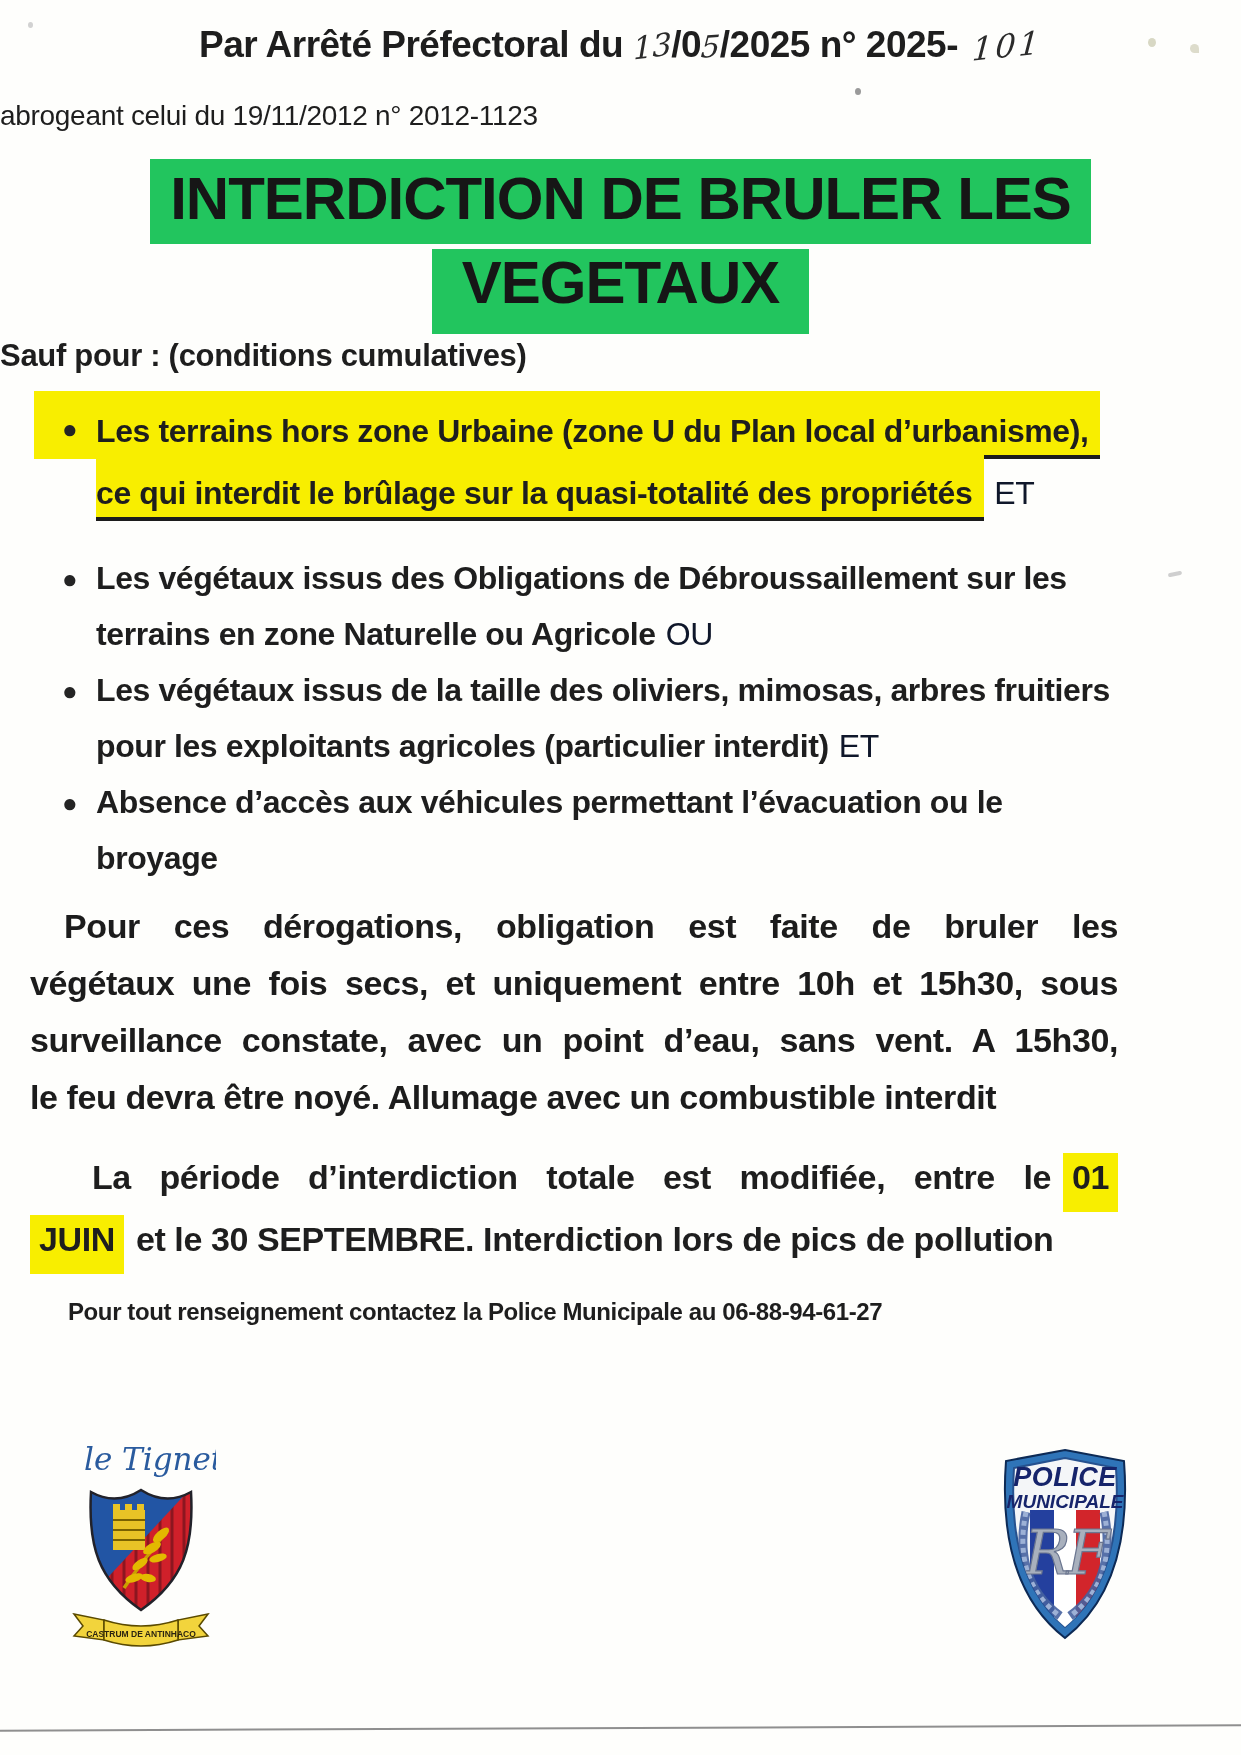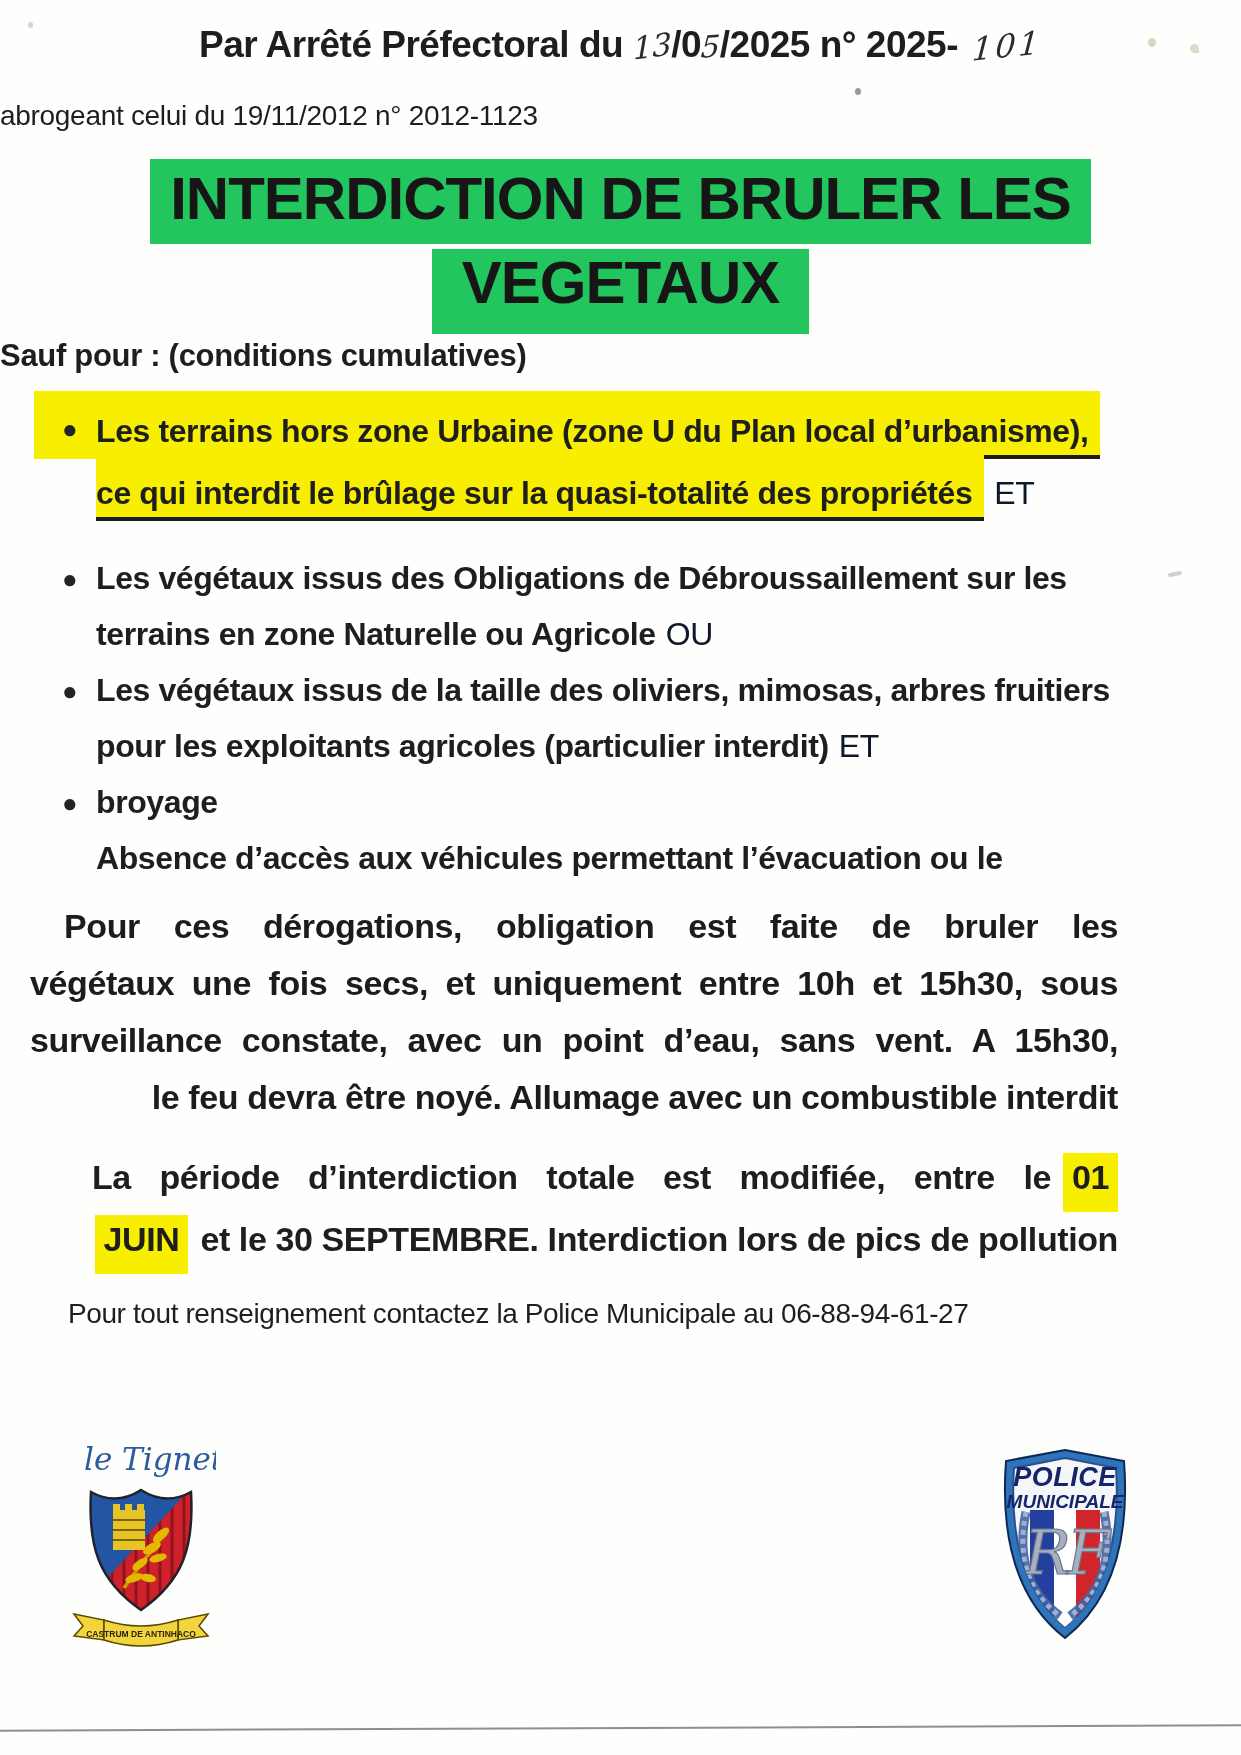--- a/index.html
+++ b/index.html
@@ -70,34 +70,34 @@
   .b1hl.first{box-shadow:-62px 0 0 #f8ee00;}
   .conj{color:#0f172a;font-weight:400;margin-left:10px;}
 
   
   .para1{
     position:absolute;top:898px;left:30px;width:1088px;
     font-size:34px;font-weight:700;letter-spacing:-0.4px;line-height:57px;
     color:#1c1c1c;
   }
   .jline{display:block;text-align:justify;text-align-last:justify;}
-  .lline{display:block;text-align:right;}
+  .lline{display:block;text-align:left;}
   .indent1{text-indent:34px;}
 
   .para2{
     position:absolute;top:1146px;left:30px;width:1088px;
     font-size:34px;font-weight:700;letter-spacing:-0.4px;line-height:62px;
   }
   .para2 .jline{text-indent:62px;}
   .hl-inline{background:#f8ee00;padding:5px 9px 16px;}
   .ml{margin-left:12px;}
 
   .contact{
     position:absolute;top:1298px;left:68px;
-    font-size:28px;font-weight:400;letter-spacing:-0.4px;
+    font-size:24px;font-weight:700;letter-spacing:-0.4px;
   }
 
   
   .tignet-logo{position:absolute;left:66px;top:1438px;width:150px;height:215px;}
   .police-badge{position:absolute;left:990px;top:1446px;width:150px;height:196px;}
 
   
   .scan-line{
     position:absolute;top:1727px;left:-4px;width:1250px;height:2px;
     background:#8f8f8f;transform:rotate(-0.25deg);
@@ -140,22 +140,22 @@
     </div>
 
     <div class="bullet">
       <span class="dot">●</span>
       <span class="bl">Les végétaux issus de la taille des oliviers, mimosas, arbres fruitiers</span>
       <span class="bl"><span>pour les exploitants agricoles (particulier interdit)</span><span class="conj">ET</span></span>
     </div>
 
     <div class="bullet">
       <span class="dot">●</span>
+      <span class="bl">Absence d’accès aux véhicules permettant l’évacuation ou le</span>
       <span class="bl">broyage</span>
-      <span class="bl">Absence d’accès aux véhicules permettant l’évacuation ou le</span>
     </div>
   </div>
 
   <div class="para1">
     <span class="jline indent1">Pour ces dérogations, obligation est faite de bruler les</span>
     <span class="jline">végétaux une fois secs, et uniquement entre 10h et 15h30, sous</span>
     <span class="jline">surveillance constate, avec un point d’eau, sans vent. A 15h30,</span>
     <span class="lline">le feu devra être noyé. Allumage avec un combustible interdit</span>
   </div>
 

